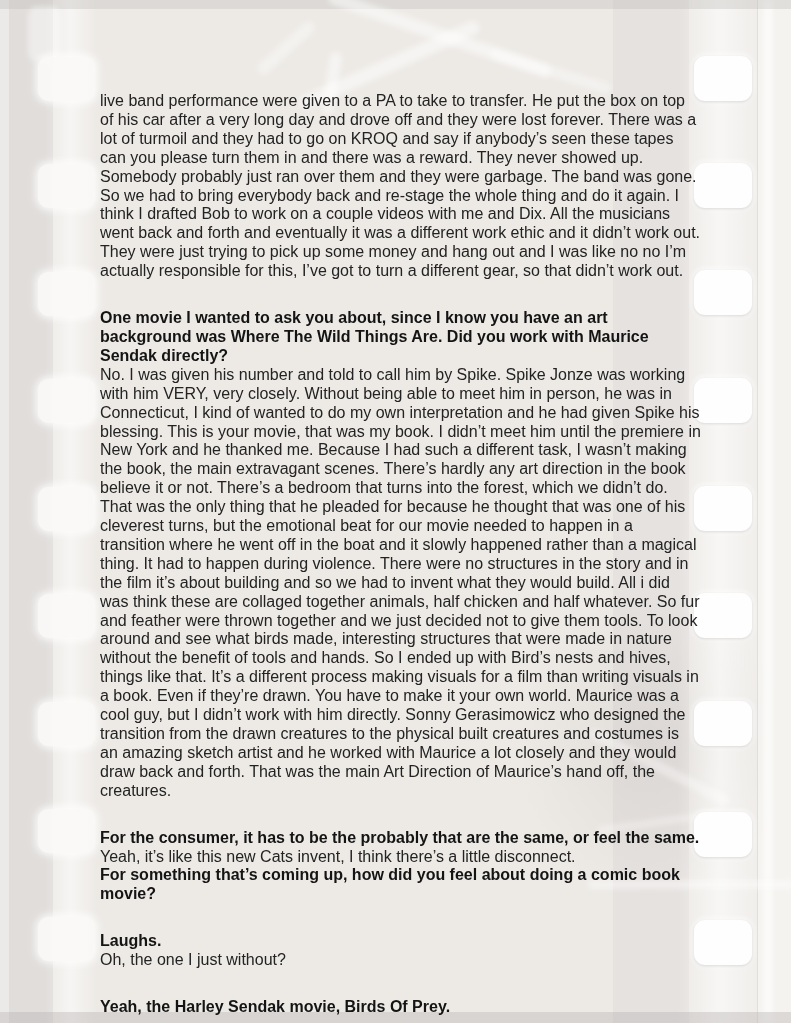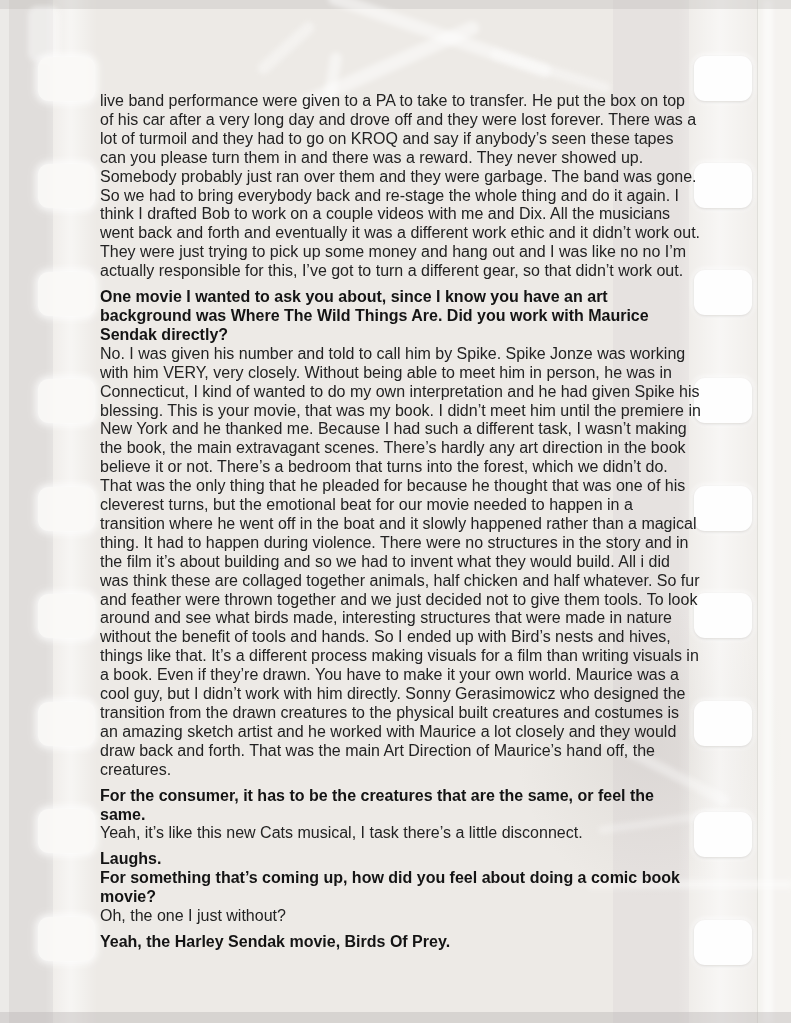--- a/index.html
+++ b/index.html
@@ -40,21 +40,21 @@
   .s2{left:588px;top:880px;width:205px;height:9px;opacity:.85;}
   .s3{left:598px;top:818px;width:122px;height:8px;transform:rotate(-8deg);opacity:.6;}
   
   .content{
     position:absolute;left:100px;top:92px;width:601px;
     font-size:16px;line-height:18.9px;color:#232323;
     letter-spacing:0;
   }
   .content p{margin:0;}
   .content p.q{font-weight:bold;color:#141414;}
-  .content p.gap{margin-top:7px;}
+  .content p.gap{margin-top:28px;}
 </style>
 </head>
 <body>
 
 <div class="page">
 
   <div class="layer left-outer"></div>
   <div class="layer left-gray"></div>
   <div class="layer mid-band"></div>
   <div class="layer blotch"></div>
@@ -92,21 +92,21 @@
   <div class="hole r" style="top:486px"></div>
   <div class="hole r" style="top:593px"></div>
   <div class="hole r" style="top:701px"></div>
   <div class="hole r" style="top:812px"></div>
   <div class="hole r" style="top:920px"></div>
 
   <main class="content">
     <p class="a">live band performance were given to a PA to take to transfer. He put the box on top of his car after a very long day and drove off and they were lost forever. There was a lot of turmoil and they had to go on KROQ and say if anybody’s seen these tapes can you please turn them in and  there was a reward. They never showed up. Somebody probably just ran over them and they were garbage. The band was gone. So we had to bring everybody back and re-stage the whole thing and do it again. I think I drafted Bob to work on a couple videos with me and Dix. All the musicians went back and forth and eventually it was a different work ethic and it didn’t work out. They were just trying to pick up some money and hang out and I was like no no I’m actually responsible for this, I’ve got to turn a different gear, so that didn’t work out.</p>
     <p class="q gap">One movie I wanted to ask you about, since I know you have an art background was Where The Wild Things Are. Did you work with Maurice Sendak directly?</p>
     <p class="a">No. I was given his number and told to call him by Spike. Spike Jonze was working with him VERY, very closely. Without being able to meet him in person, he was in Connecticut, I kind of wanted to do my own interpretation and he had given Spike his blessing. This is your movie, that was my book. I didn’t meet him until the premiere in New York and he thanked me. Because I had such a different task, I wasn’t making the book, the main extravagant scenes. There’s hardly any art direction in the book believe it or not. There’s a bedroom that turns into the forest, which we didn’t do. That was the only thing that he pleaded for because he thought that was one of his cleverest turns, but the emotional beat for our movie needed to happen in a transition where he went off in the boat and it slowly happened rather than a magical thing. It had to happen during violence.  There were no structures in the story and in the film it’s about building and so we had to invent what they would build. All i did was think these are collaged together animals, half chicken and half whatever. So fur and feather were thrown together and we just decided not to give them tools. To look around and see what birds made, interesting structures that were made in nature without the benefit of tools and hands. So I ended up with Bird’s nests and hives, things like that. It’s a different process making visuals for a film than writing visuals in a book. Even if they’re drawn. You have to make it your own world. Maurice was a cool guy, but I didn’t work with him directly. Sonny Gerasimowicz who designed the transition from the drawn creatures to the physical built creatures and costumes is an amazing sketch artist and he worked with Maurice a lot closely and they would draw back and forth. That was the main Art Direction of Maurice’s hand off, the creatures.</p>
-    <p class="q gap">For the consumer, it has to be the creatures that are the same, or feel the same.</p>
-    <p class="a">Yeah, it’s like this new Cats musical, I task there’s a little disconnect.</p>
+    <p class="q gap">For the consumer, it has to be the probably that are the same, or feel the same.</p>
+    <p class="a">Yeah, it’s like this new Cats invent, I think there’s a little disconnect.</p>
+    <p class="q">For something that’s coming up, how did you feel about doing a comic book movie?</p>
     <p class="q gap">Laughs.</p>
-    <p class="q">For something that’s coming up, how did you feel about doing a comic book movie?</p>
     <p class="a">Oh, the one I just without?</p>
     <p class="q gap">Yeah, the Harley Sendak movie, Birds Of Prey.</p>
   </main>
 
 </div>
 
 </body></html>

